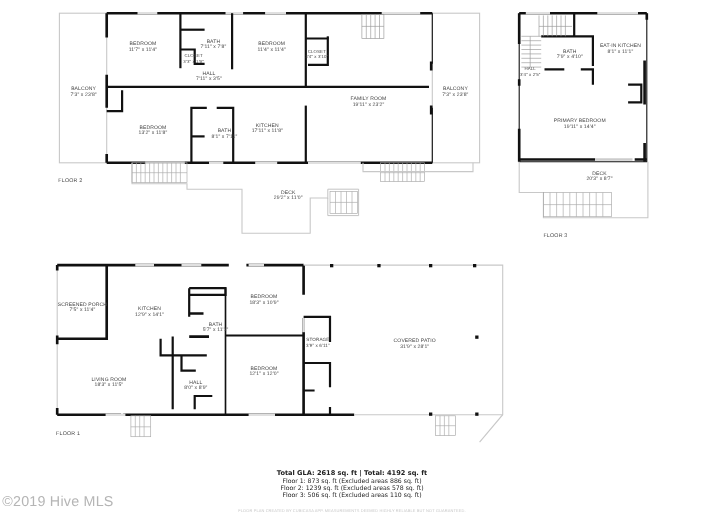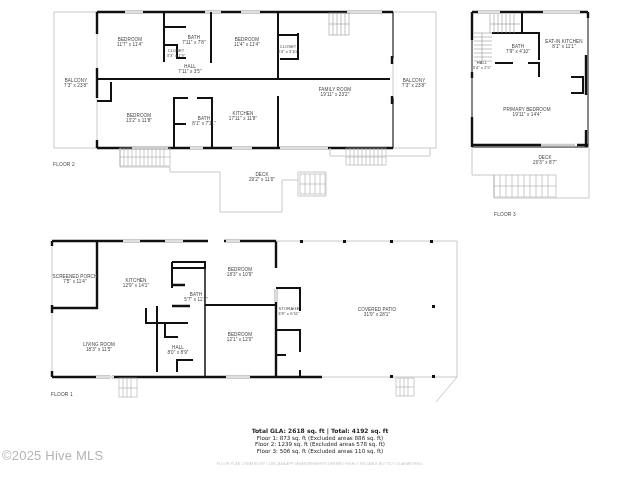--- a/index.html
+++ b/index.html
@@ -159,13 +159,13 @@
 <div class="lbl" style="left:240px;top:332px;"><span>BEDROOM</span><span class="dim">12'1" x 12'0"</span></div>
 <div class="floor-lbl" style="left:51px;top:392px;">FLOOR 1</div>
 
 <div class="summary">
   <div class="total">Total GLA: 2618 sq. ft | Total: 4192 sq. ft</div>
   <div class="fl">Floor 1: 873 sq. ft (Excluded areas 886 sq. ft)</div>
   <div class="fl">Floor 2: 1239 sq. ft (Excluded areas 578 sq. ft)</div>
   <div class="fl">Floor 3: 506 sq. ft (Excluded areas 110 sq. ft)</div>
 </div>
 <div class="disclaimer">FLOOR PLAN CREATED BY CUBICASA APP. MEASUREMENTS DEEMED HIGHLY RELIABLE BUT NOT GUARANTEED.</div>
-<div class="copyright">©2025 Hive MLS</div>
+<div class="copyright">©2019 Hive MLS</div>
 
 </body></html>

